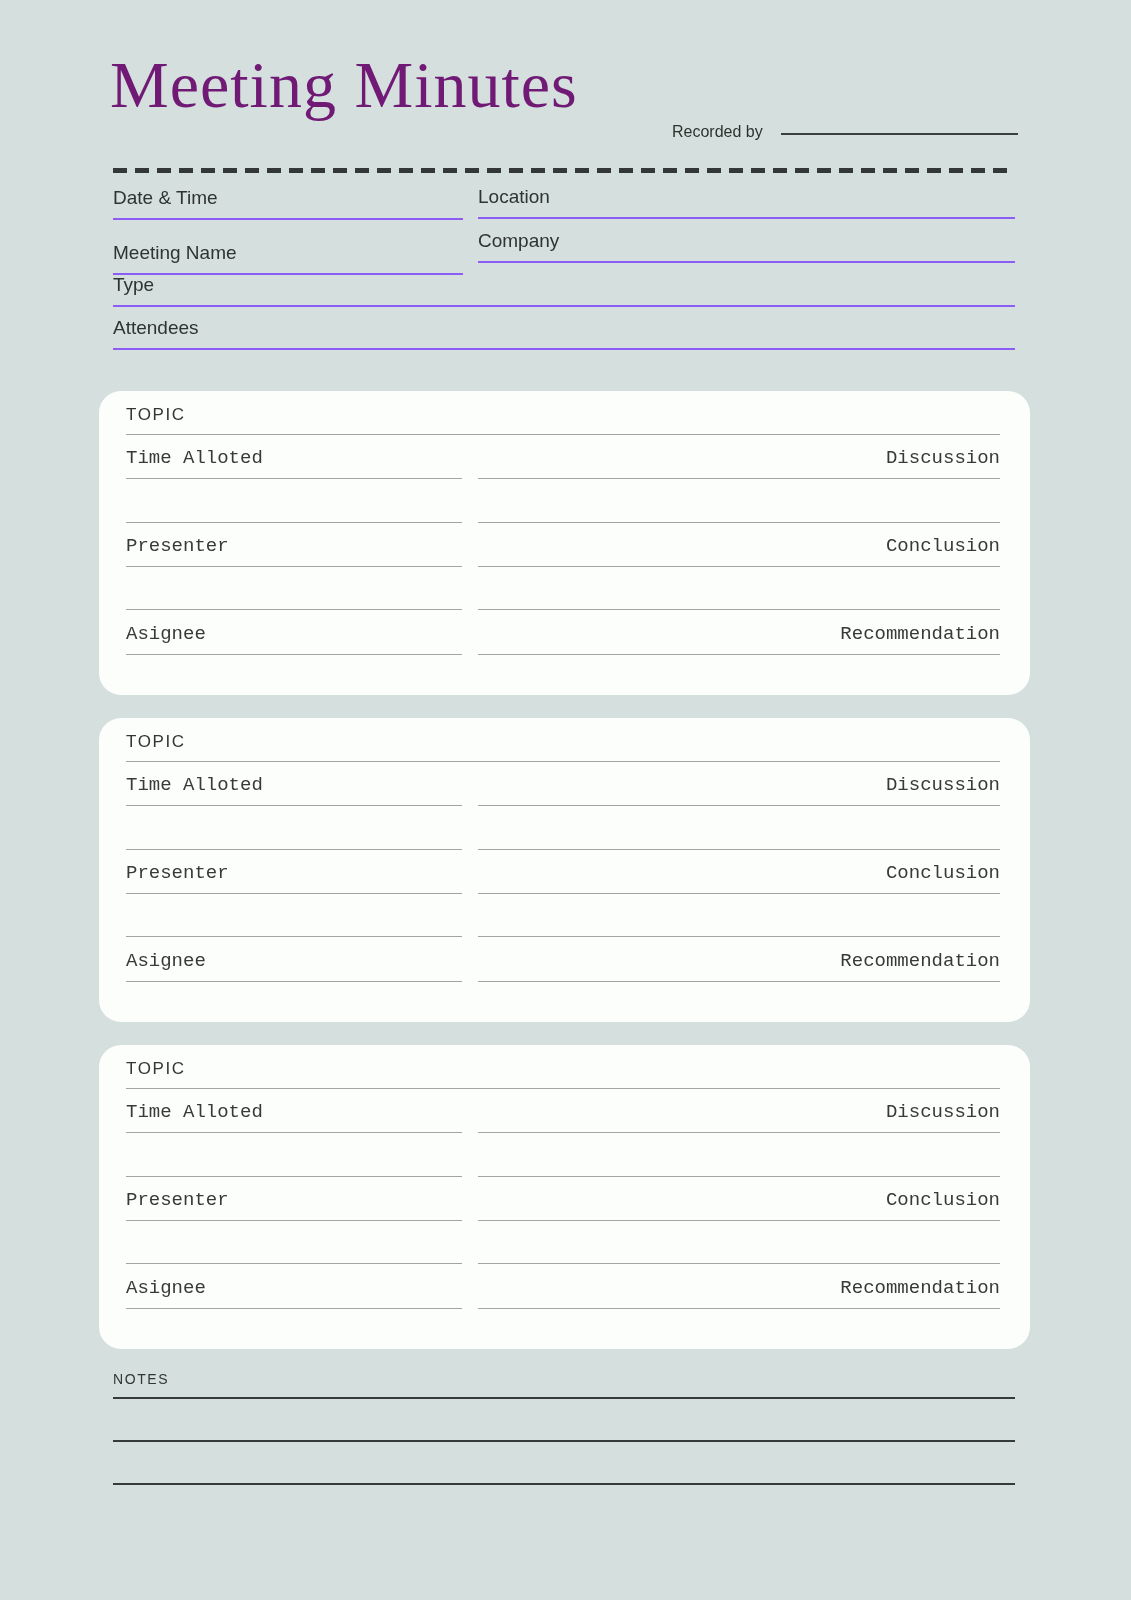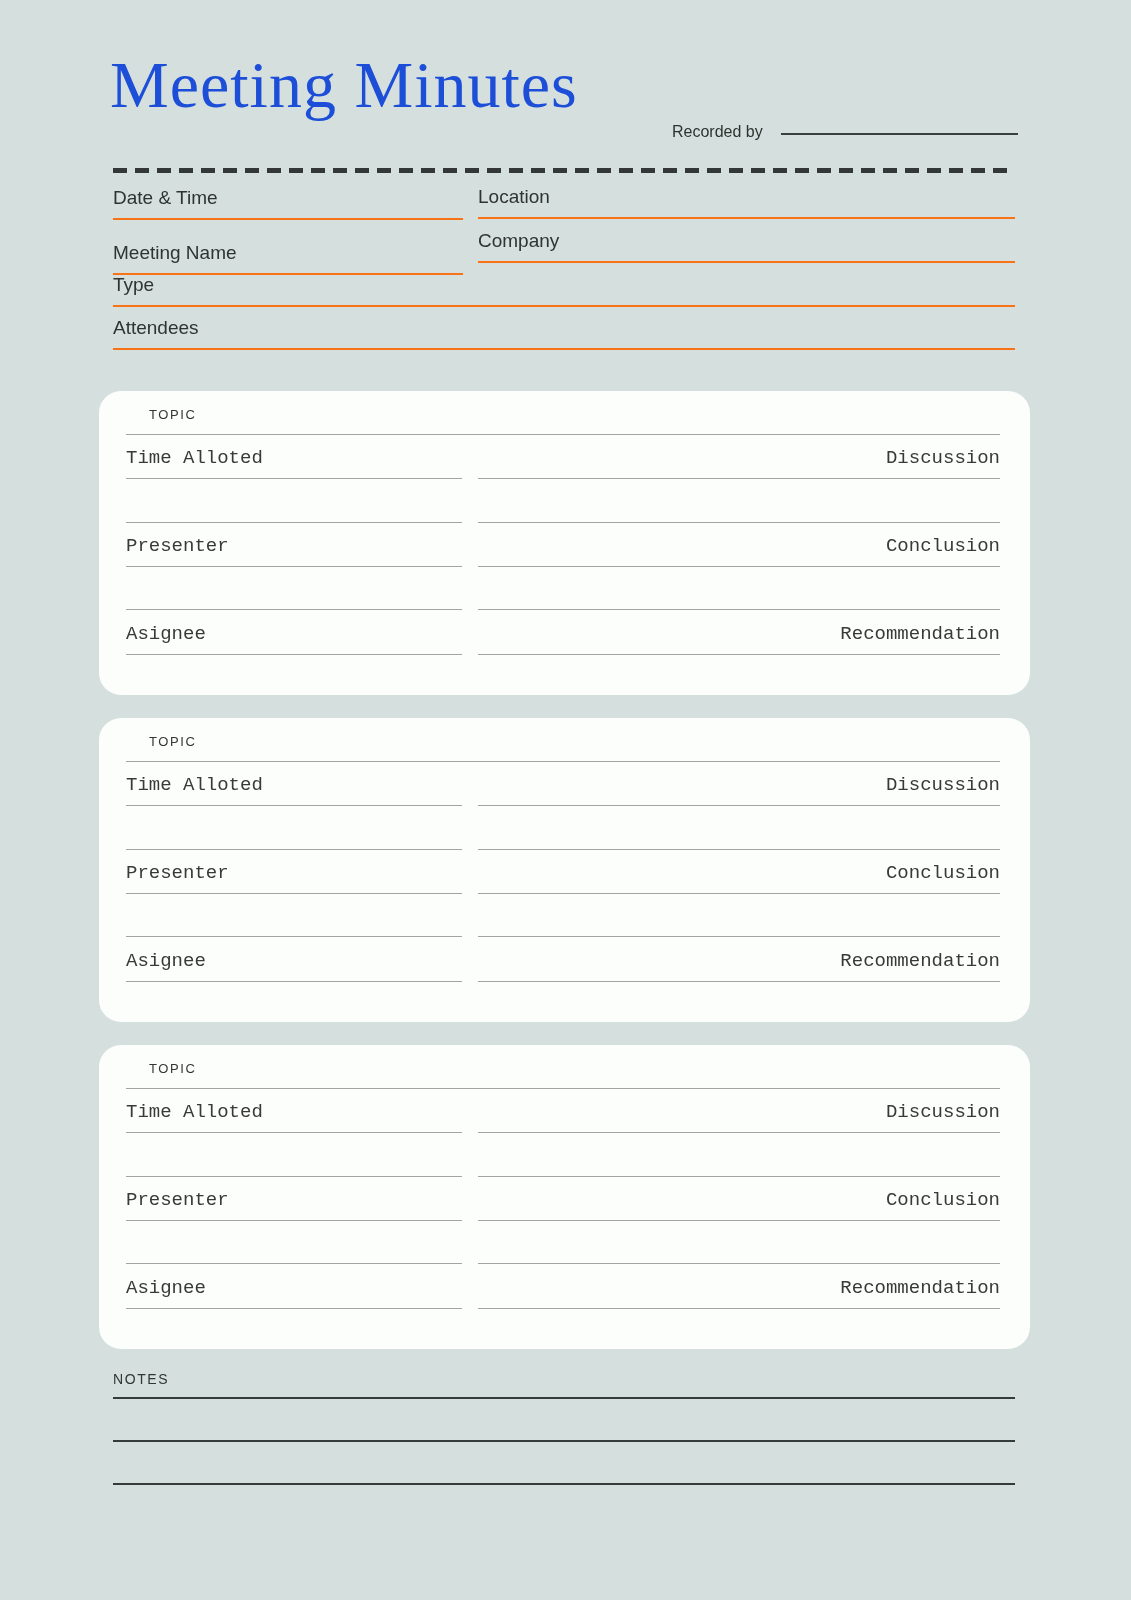--- a/index.html
+++ b/index.html
@@ -13,21 +13,21 @@
   }
   .abs{position:absolute;}
 
   
   .title{
     left:110px;top:52px;
     font-family:"Liberation Serif","DejaVu Serif",serif;
     font-size:66px;line-height:1;
     font-weight:400;
     letter-spacing:1px;
-    color:#1d4ed8;
+    color:#701a75;
     white-space:nowrap;
   }
   .recorded{
     left:672px;top:120px;width:346px;height:24px;
     display:flex;align-items:center;gap:18px;
   }
   .recorded .rec-label{
     font-size:16px;color:#2d332f;white-space:nowrap;
   }
   .recorded .rec-line{
@@ -35,38 +35,38 @@
     transform:translateY(2px);
   }
   .dashed{
     left:113px;top:168px;width:895px;height:5px;
     background:repeating-linear-gradient(90deg,#333836 0 14px,transparent 14px 22px);
   }
 
   
   .ifield{
     height:31px;
-    border-bottom:2px solid #f97316;
+    border-bottom:2px solid #8b5cf6;
   }
   .ifield .ilabel{
     font-size:19px;line-height:22px;color:#2e3431;
     display:inline-block;
   }
 
   
   .card{
     left:99px;width:931px;height:304px;
     background:#fcfefc;
     border-radius:22px;
   }
   .card > div{position:absolute;}
   .topic-head{
     left:27px;top:13px;
-    font-size:13px;line-height:22px;
-    letter-spacing:1.6px;color:#333734;margin-left:23px;
+    font-size:17px;line-height:22px;
+    letter-spacing:1.6px;color:#333734;
   }
   .rule{height:0;border-bottom:1.5px solid #a2a5a2;}
   .topic-rule{left:27px;top:43px;width:874px;}
   .col-l{left:27px;width:336px;}
   .col-r{left:379px;width:522px;text-align:right;}
   .flabel{
     font-size:19px;line-height:22px;color:#373b38;
     white-space:nowrap;
     font-family:Liberation Mono, monospace;
   }

